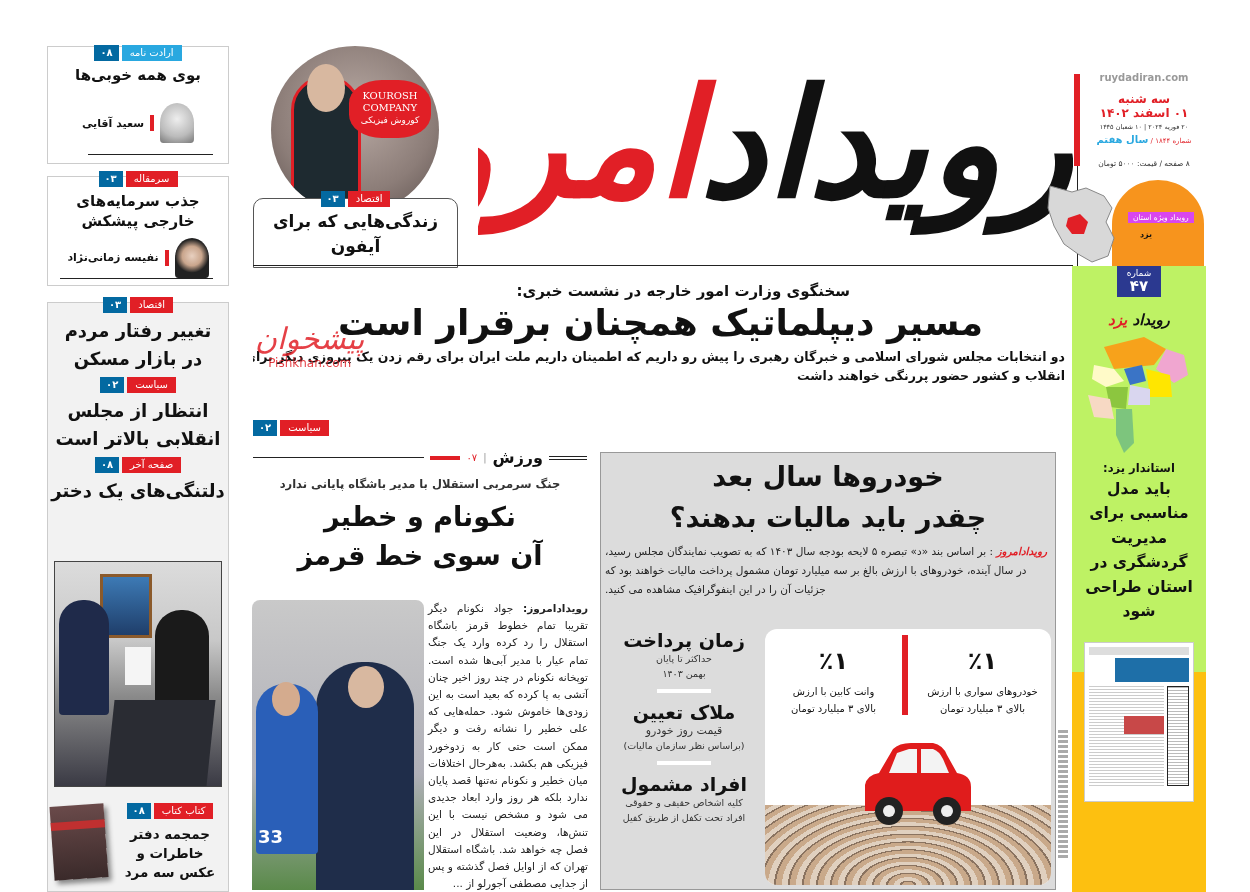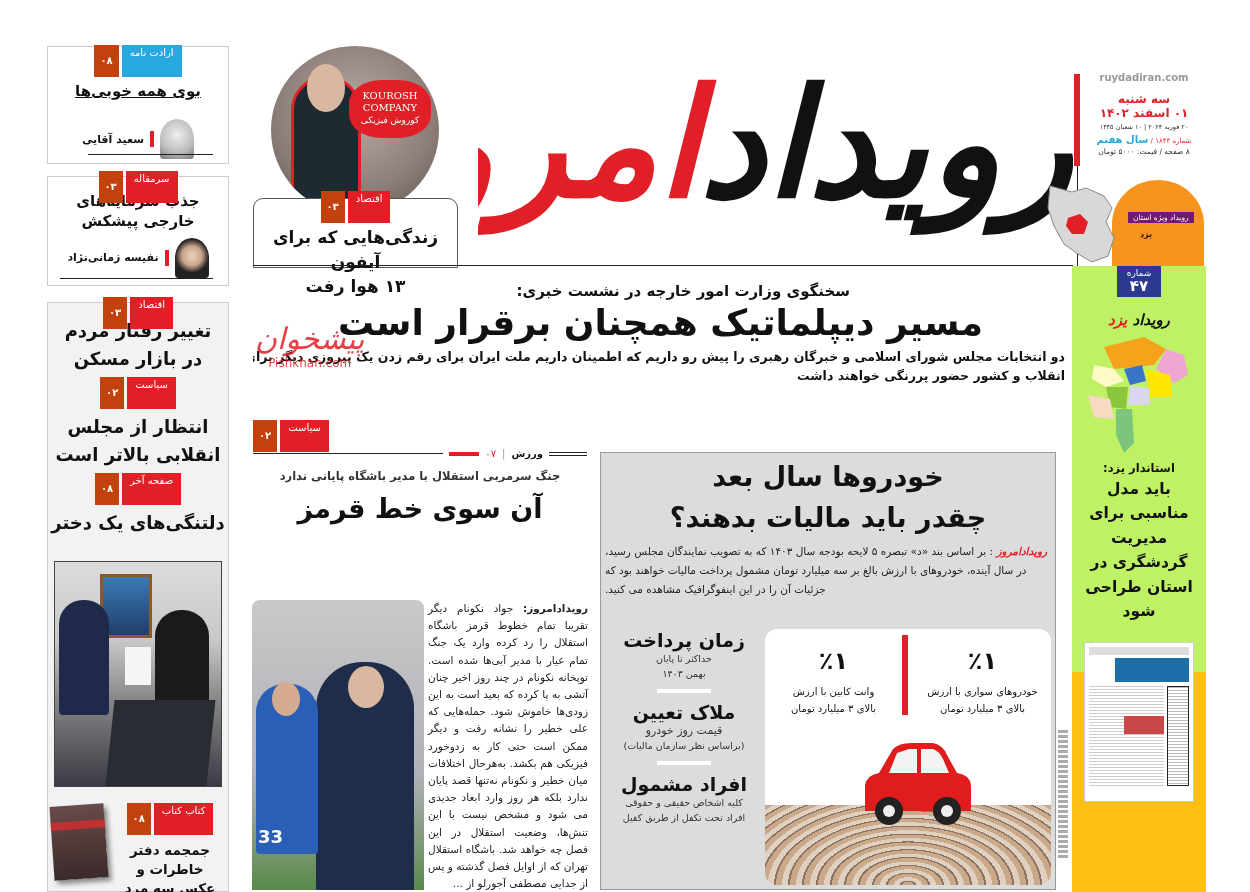--- a/index.html
+++ b/index.html
@@ -4,21 +4,21 @@
 <style>
   * { box-sizing: border-box; margin: 0; padding: 0; }
   body {
     width: 1250px; height: 892px; background: #ffffff; position: relative; overflow: hidden;
     font-family: "DejaVu Sans", sans-serif; color: #111; direction: rtl;
   }
   .abs { position: absolute; }
   .tag { display: inline-block; font-size: 10px; color: #fff; padding: 1px 8px; line-height: 14px; }
   .tag.red { background: #e11f26; }
   .tag.blue { background: #29a8e0; }
-  .tag.black { background: #c2410c; color: #fff; font-weight: bold; padding: 9px 6px; }
+  .tag.black { background: #0369a1; color: #fff; font-weight: bold; padding: 1px 6px; }
   .tagrow { display: flex; flex-direction: row; justify-content: center; gap: 3px; direction: rtl; }
   .box { border: 1px solid #ccc; background: #fff; }
   .head { font-weight: bold; color: #111; text-align: center; line-height: 1.35; }
 
   
   .leftcol { left: 47px; width: 182px; }
   .pic-avatar { width: 34px; height: 40px; border-radius: 50% 50% 10% 10%; }
   .authorrow { display: flex; align-items: center; justify-content: center; gap: 6px; margin-top: 10px; }
   .redbar { width: 4px; height: 16px; background: #e11f26; }
   .author { font-size: 11px; font-weight: bold; }
@@ -40,21 +40,21 @@
 </head>
 <body>
 
 <div class="abs leftcol" style="top:46px;">
 
   <div class="box" style="height:118px; position:relative; padding-top:18px;">
     <div class="tagrow" style="position:absolute; top:-2px; left:0; right:0;">
       <span class="tag blue">ارادت نامه</span>
       <span class="tag black">۰۸</span>
     </div>
-    <div class="head" style="font-size:15px; margin-top:16px;text-decoration:underline;">بوی همه خوبی‌ها</div>
+    <div class="head" style="font-size:15px; margin-top:0;">بوی همه خوبی‌ها</div>
     <div class="authorrow" style="margin-top:18px;">
       <div class="pic-avatar" style="background:radial-gradient(circle at 50% 40%, #eee 0, #bbb 60%, #777 100%);"></div>
       <div class="redbar"></div>
       <span class="author">سعید آقایی</span>
     </div>
     <div style="position:absolute; bottom:8px; left:40px; right:15px; height:1px; background:#222;"></div>
   </div>
 
   <div class="box" style="height:110px; margin-top:12px; position:relative; padding-top:14px;">
     <div class="tagrow" style="position:absolute; top:-6px; left:0; right:0;">
@@ -122,21 +122,20 @@
       <div style="font-family:'DejaVu Sans',sans-serif; font-size:9px;">کوروش فیزیکی</div>
     </div>
   </div>
   <div style="position:absolute; left:0; right:0; top:152px; height:70px; border:1px solid #555; border-radius:10px 10px 0 0; background:#fff;">
     <div class="tagrow" style="margin-top:-8px;">
       <span class="tag red">اقتصاد</span>
       <span class="tag black">۰۳</span>
     </div>
     <div class="head" style="font-size:17px; line-height:1.45; margin-top:2px;">
       <div>زندگی‌هایی که برای آیفون</div>
-      <div>۱۳ هوا رفت</div>
     </div>
   </div>
 </div>
 
 <div class="abs" style="left:478px; top:48px; width:595px; height:218px; overflow:hidden; direction:rtl; text-align:center;">
   <div class="masthead-logo" style="margin-top:20px; white-space:nowrap;">
     <span class="logo-black">رویداد</span><span class="logo-red">امروز</span>
   </div>
 </div>
 <div class="abs rule" style="left:253px; top:265px; width:820px; height:1px;"></div>
@@ -145,31 +144,31 @@
 <div class="abs" style="left:1077px; top:166px; width:1px; height:100px; background:#222;"></div>
 <div class="abs" style="left:1084px; top:72px; width:120px; text-align:center;">
   <div style="font-size:10px; color:#999; font-weight:bold; direction:ltr;">ruydadiran.com</div>
   <div style="font-size:12px; color:#e11f26; font-weight:bold; margin-top:9px;">سه شنبه</div>
   <div style="font-size:12px; color:#e11f26; font-weight:bold;">۰۱ اسفند ۱۴۰۲</div>
   <div style="font-size:6.5px; color:#333; margin-top:3px;">۲۰ فوریه ۲۰۲۴ | ۱۰ شعبان ۱۴۴۵</div>
   <div style="font-size:7px; margin-top:3px;">
     <span style="color:#e11f26;">شماره ۱۸۴۴ /</span>
     <span style="color:#29a8e0; font-weight:bold; font-size:10px;">سال هفتم</span>
   </div>
-  <div style="font-size:7.5px; color:#333; margin-top:2px;">۸ صفحه / قیمت: ۵۰۰۰ تومان</div>
+  <div style="font-size:7.5px; color:#333; margin-top:14px;">۸ صفحه / قیمت: ۵۰۰۰ تومان</div>
 </div>
 
 <div class="abs" style="left:1112px; top:180px; width:92px; height:88px; border-radius:50% 50% 0 0; background:#f7941d;"></div>
 <div class="abs" style="left:1042px; top:182px; width:88px; height:84px;">
   <svg width="88" height="84" viewBox="0 0 88 84">
     <path d="M8 4 L30 10 L44 6 L62 14 L70 26 L64 40 L72 56 L66 74 L50 80 L36 72 L22 62 L12 44 L6 26 Z" fill="#d8d8d8" stroke="#888" stroke-width="1"></path>
     <path d="M26 36 L38 32 L46 40 L42 52 L30 52 L24 44 Z" fill="#e11f26"></path>
   </svg>
 </div>
-<div class="abs" style="left:1128px; top:212px; background:#701a75; color:#fff; font-size:7.5px; padding:1px 5px;">رویداد ویژه استان</div>
+<div class="abs" style="left:1128px; top:212px; background:#d946ef; color:#fff; font-size:7.5px; padding:1px 5px;">رویداد ویژه استان</div>
 <div class="abs" style="left:1140px; top:230px; font-size:8px; font-weight:bold;">یزد</div>
 
 <div class="abs" style="left:1072px; top:266px; width:134px; height:626px; background:#bef264;">
   <div style="width:44px; margin:0 auto; background:#2b3990; color:#fff; text-align:center; padding:2px 0 3px;">
     <div style="font-size:9px;">شماره</div>
     <div style="font-size:15px; font-weight:bold; line-height:16px;">۴۷</div>
   </div>
   <div style="text-align:center; margin-top:14px; font-family:'DejaVu Serif',serif; font-style:italic; font-weight:bold; font-size:15px;">
     <span>رویداد</span>
     <span style="color:#e11f26;">یزد</span>
@@ -215,28 +214,29 @@
 </div>
 
 <div class="abs" style="left:255px; top:322px; color:#e11f26; opacity:0.85; text-align:center;">
   <div style="font-family:'DejaVu Serif',serif; font-style:italic; font-size:30px; line-height:34px;">پیشخوان</div>
   <div style="font-size:12px; direction:ltr;">Pishkhan.com</div>
 </div>
 
 <div class="abs" style="left:253px; top:448px; width:334px;">
   <div style="display:flex; align-items:center; gap:6px; direction:rtl;">
     <div style="width:38px; height:4px; border-top:1px solid #222; border-bottom:1px solid #222;"></div>
-    <span style="font-size:10px; font-weight:bold;">ورزش</span>
+    <span style="font-size:16px; font-weight:bold;">ورزش</span>
     <span style="font-size:10px; color:#999;">|</span>
     <span style="font-size:10px; color:#e11f26;">۰۷</span>
     <div style="width:30px; height:4px; background:#e11f26;"></div>
     <div style="flex:1; height:1px; background:#222;"></div>
   </div>
   <div style="text-align:center; font-size:11.5px; font-weight:bold; margin-top:10px; color:#333;">جنگ سرمربی استقلال با مدیر باشگاه پایانی ندارد</div>
   <div class="head" style="font-size:27px; line-height:1.45; margin-top:6px;">
+    <div>نکونام و خطیر</div>
     <div>آن سوی خط قرمز</div>
   </div>
 </div>
 
 <div class="abs" style="left:252px; top:600px; width:172px; height:290px; border-radius:8px 8px 0 0; overflow:hidden; background:linear-gradient(180deg,#c9c9c9 0%,#b0b0b8 60%,#5a8a4a 100%);">
   <div style="position:absolute; right:10px; top:62px; width:98px; height:228px; background:#1f2d4a; border-radius:46px 46px 0 0;"></div>
   <div style="position:absolute; right:40px; top:66px; width:36px; height:42px; background:#d8b8a0; border-radius:50%;"></div>
   <div style="position:absolute; left:4px; top:84px; width:62px; height:170px; background:#2a5fb8; border-radius:28px 28px 4px 4px;"></div>
   <div style="position:absolute; left:20px; top:82px; width:28px; height:34px; background:#d4ab8e; border-radius:50%;"></div>
   <div style="position:absolute; left:6px; top:226px; color:#fff; font-weight:bold; font-size:18px; direction:ltr;">33</div>

